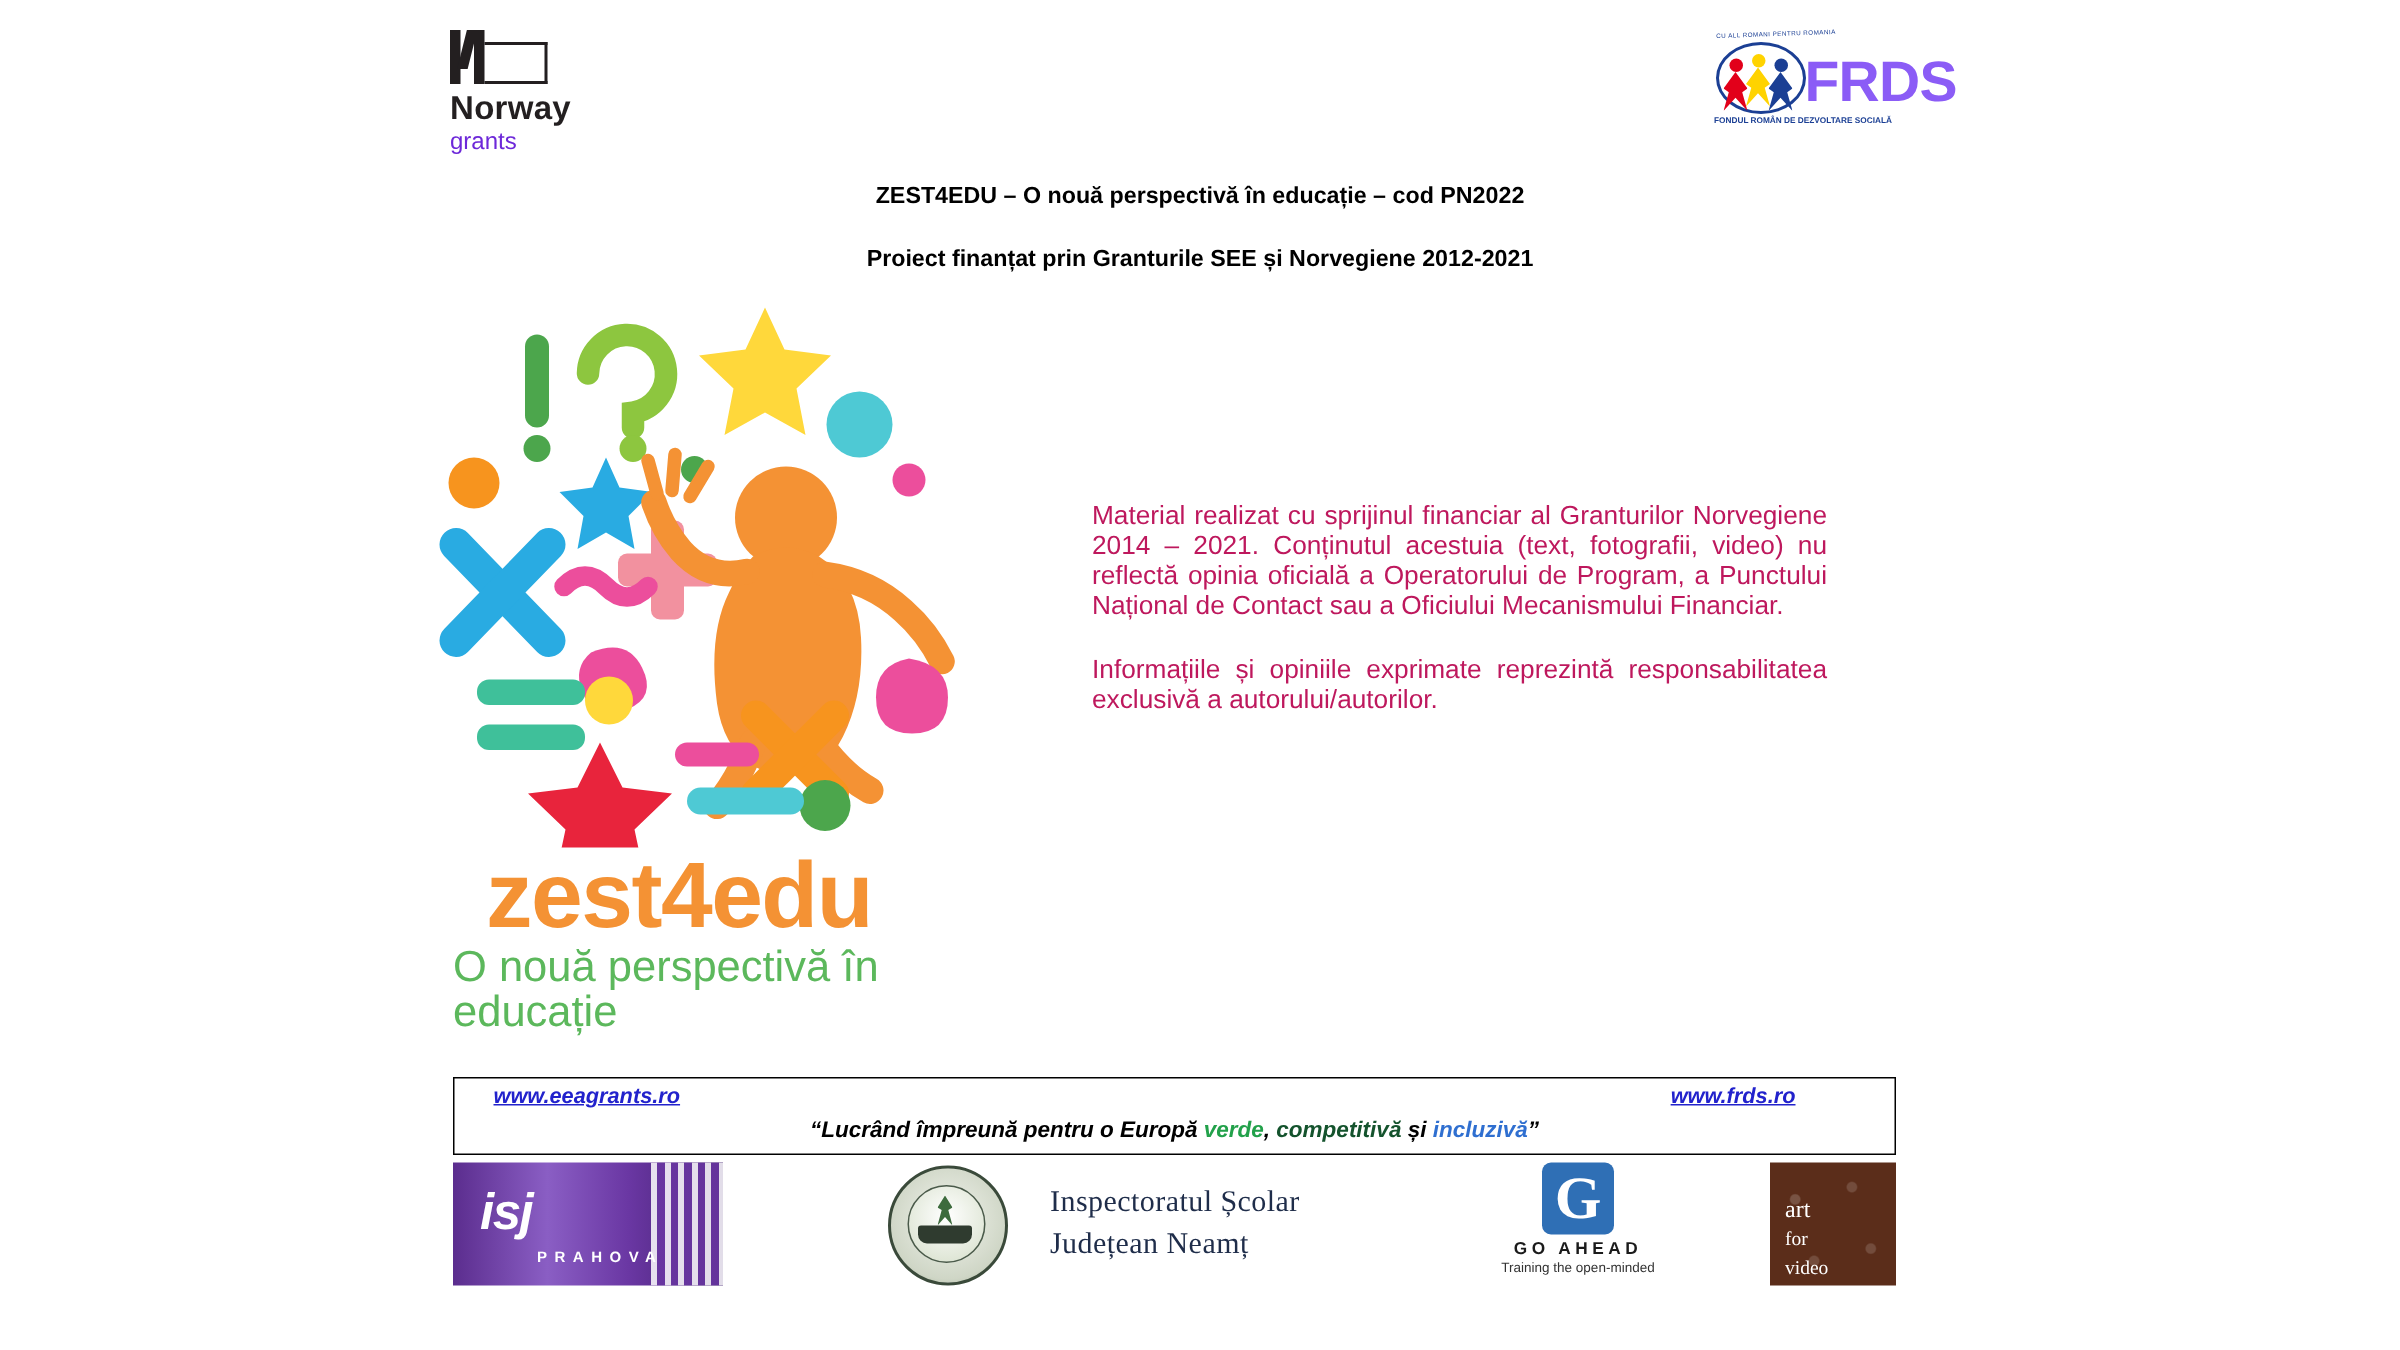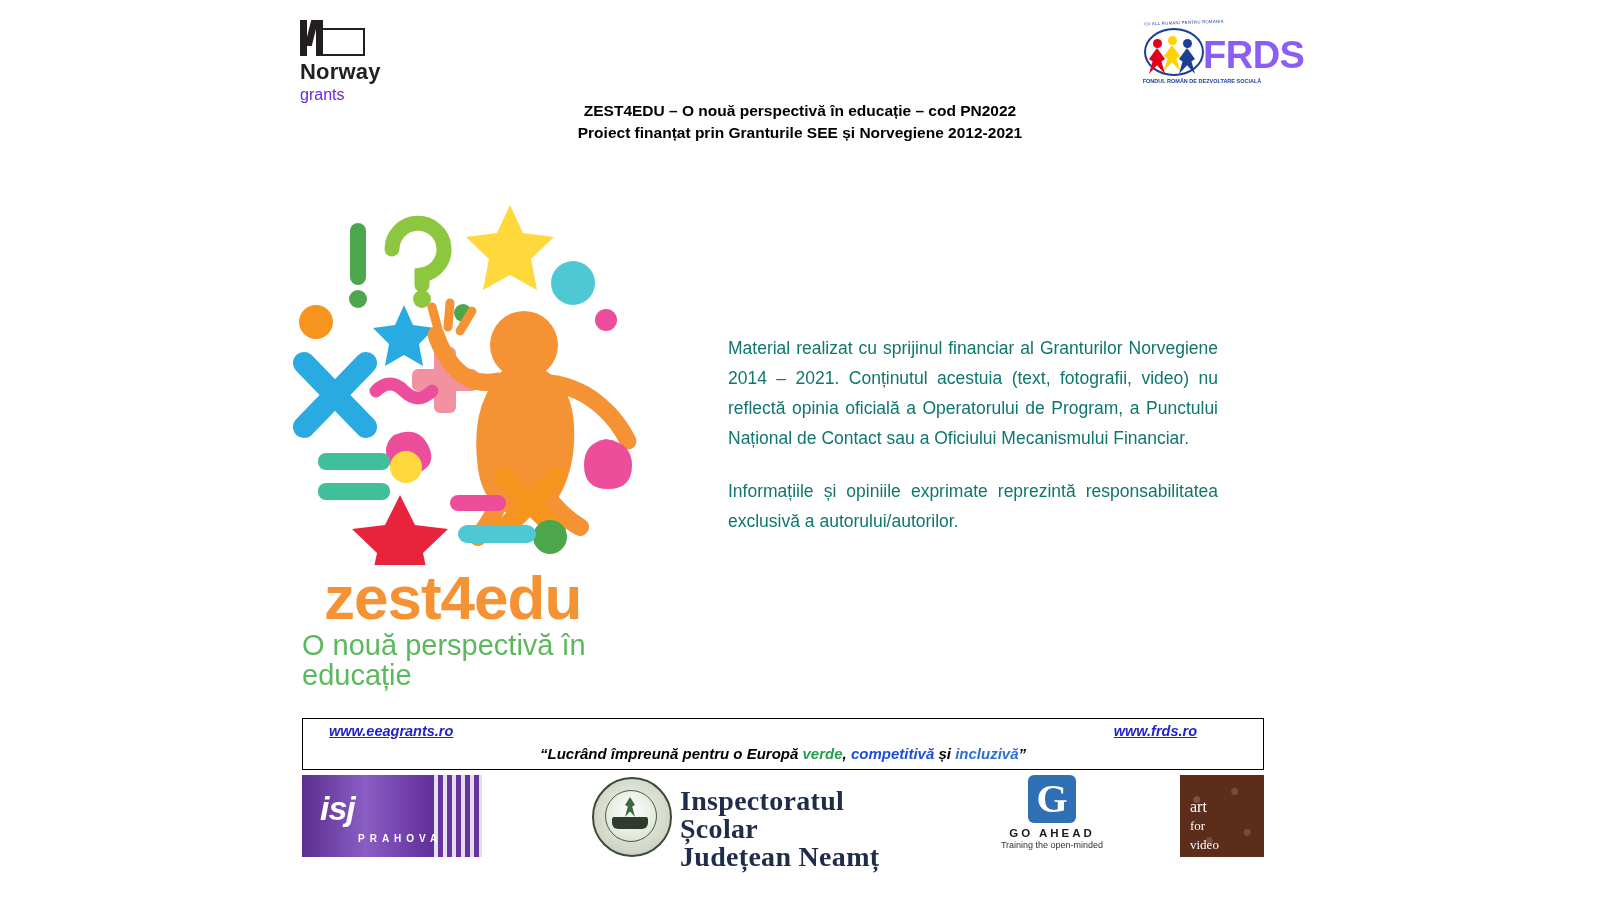--- a/index.html
+++ b/index.html
@@ -181,20 +181,21 @@
     right: 0;
     top: 100px;
     text-align: center;
     font-size: 15.5px;
     font-weight: bold;
     line-height: 22px;
     color: #000;
   }
   #project-title .line {
     display: block;
+    margin-top: 20px;
   }
 
   
   #zest-logo {
     position: absolute;
     left: 288px;
     top: 195px;
     width: 400px;
     height: 470px;
   }
@@ -224,23 +225,23 @@
     line-height: 30px;
   }
 
   
   #disclaimer {
     position: absolute;
     left: 728px;
     top: 333px;
     width: 490px;
     font-size: 17.5px;
-    line-height: 30px;
+    line-height: 20px;
     text-align: justify;
-    color: #0f766e;
+    color: #be185d;
   }
   #disclaimer p {
     margin: 0 0 23px 0;
   }
   #disclaimer p:last-child { margin-bottom: 0; }
 
   
   #footer-band {
     position: absolute;
     left: 302px;
@@ -270,21 +271,21 @@
     left: 0;
     right: 0;
     top: 26px;
     text-align: center;
     font-size: 15px;
     font-weight: bold;
     font-style: italic;
     color: #000;
   }
   #footer-band .slogan .green { color: #22a14a; }
-  #footer-band .slogan .pink  { color: #1d4ed8; margin-top: 25px; }
+  #footer-band .slogan .pink  { color: #14532d; margin-top: 25px; }
   #footer-band .slogan .blue  { color: #2f6fd0; }
 
   
   #partners {
     position: absolute;
     left: 302px;
     top: 775px;
     width: 962px;
     height: 82px;
   }
@@ -370,28 +371,27 @@
     position: absolute;
     left: 31px;
     top: 18px;
     width: 10px;
     height: 20px;
     background: #3d6b3d;
     clip-path: polygon(50% 0%, 100% 40%, 72% 48%, 100% 100%, 50% 72%, 0% 100%, 28% 48%, 0% 40%);
   }
   #logo-isj-neamt .name {
     position: absolute;
-    left: 88px;
+    left: 108px;
     top: 12px;
     font-family: "Liberation Serif", serif;
-    font-size: 28px;
+    font-size: 20px;
     color: #1f2d4a;
     line-height: 28px;
     letter-spacing: 0.3px;
-    font-weight: bold;
   }
 
   
   #logo-go-ahead {
     position: absolute;
     left: 680px;
     top: 0px;
     width: 140px;
     height: 82px;
     text-align: center;

